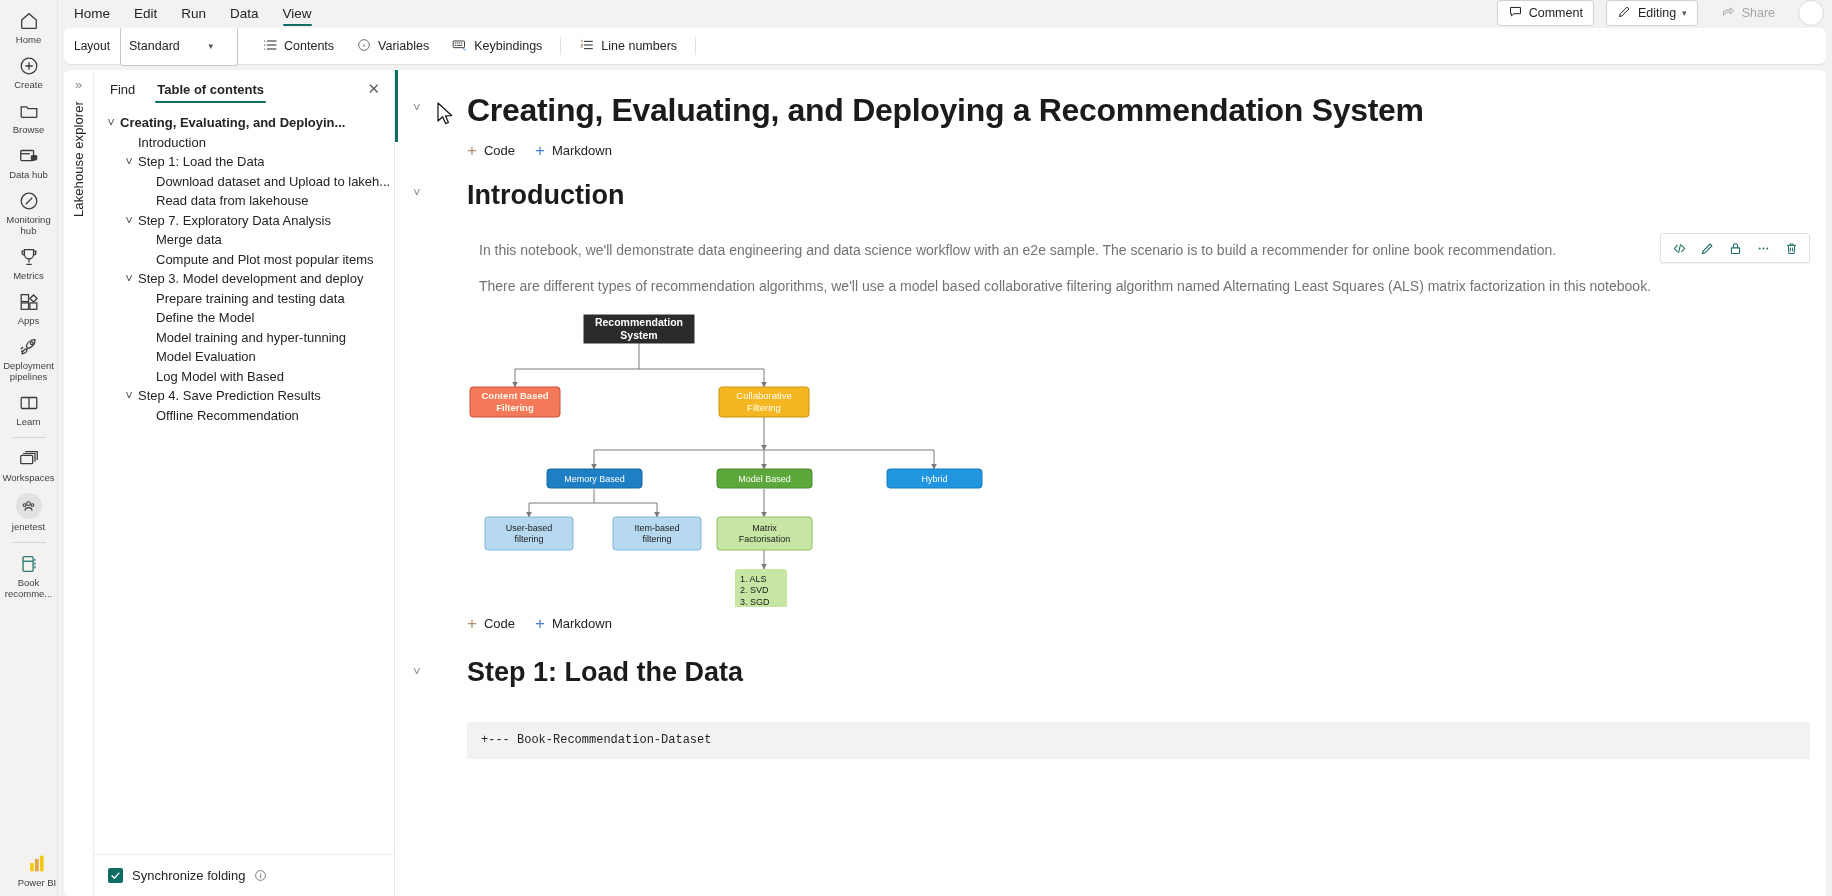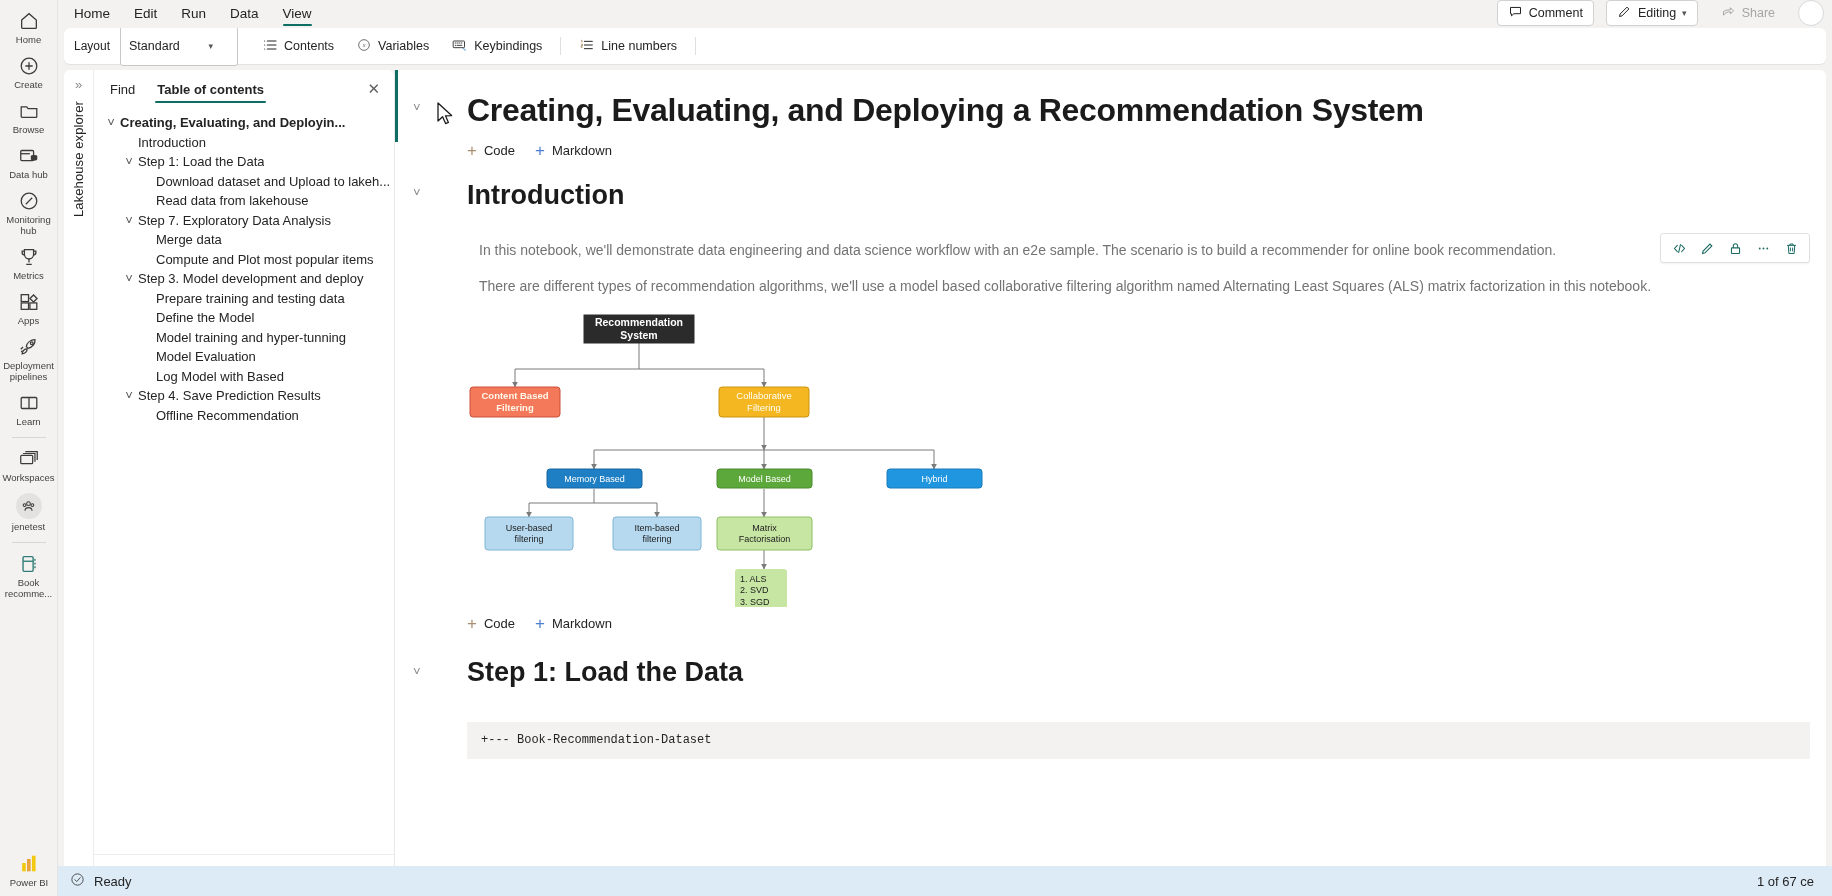--- a/index.html
+++ b/index.html
@@ -27,21 +27,21 @@
   .rail-label {
     font-size: 9.5px; line-height: 11px; color: #424242; text-align: center;
     max-width: 54px; word-break: break-word;
   }
   .rail-ico { width: 22px; height: 22px; display: block; }
   .rail-sep { width: 34px; height: 1px; background: #d8d6d4; margin: 6px 0 4px; }
   .rail-avatar {
     width: 26px; height: 26px; border-radius: 50%; background: #e4e2e0;
     display: flex; align-items: center; justify-content: center;
   }
-  .rail-bottom { position: absolute; bottom: 4px; left: 0; width: 58px;
+  .rail-bottom { position: absolute; bottom: 4px; left: 8px; width: 58px;
     display: flex; flex-direction: column; align-items: center; }
 
   
   .main { flex: 1 1 auto; display: flex; flex-direction: column; min-width: 0;
     background: #f3f2f1; position: relative; }
 
   
   .menubar {
     height: 28px; display: flex; align-items: flex-end; gap: 0;
     padding: 0 8px 0 4px; position: relative; background: #f3f2f1;
@@ -656,25 +656,14 @@
         </div>
 
         <div class="cursor" style="left:42px; top:32px;">
           <svg width="20" height="26" viewBox="0 0 20 26">
             <path d="M1 1 L1 19 L5.6 14.8 L8.6 21.6 L11.4 20.4 L8.5 13.8 L14.6 13.6 Z" fill="#ffffff" stroke="#1b1b1b" stroke-width="1.3" stroke-linejoin="round"></path>
           </svg>
         </div>
       </div>
     </div>
 
-    <div class="statusbar">
-      <div class="status-left">
-        <span>
-          <svg width="15" height="15" viewBox="0 0 24 24" fill="none" stroke="#3c3c3c" stroke-width="1.4">
-            <circle cx="12" cy="12" r="9"></circle>
-              <path d="M7.8 12.3 10.8 15.3 16.4 9" stroke-linecap="round" stroke-linejoin="round"></path>
-            </svg></span>
-        <span>Ready</span>
-      </div>
-      <div class="status-right">1 of 67 ce</div>
-    </div>
   </div>
 </div>
 
 </body></html>

